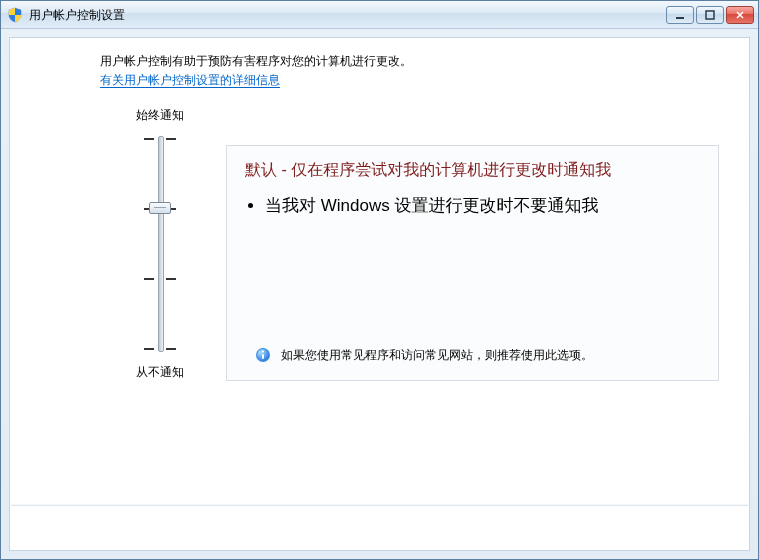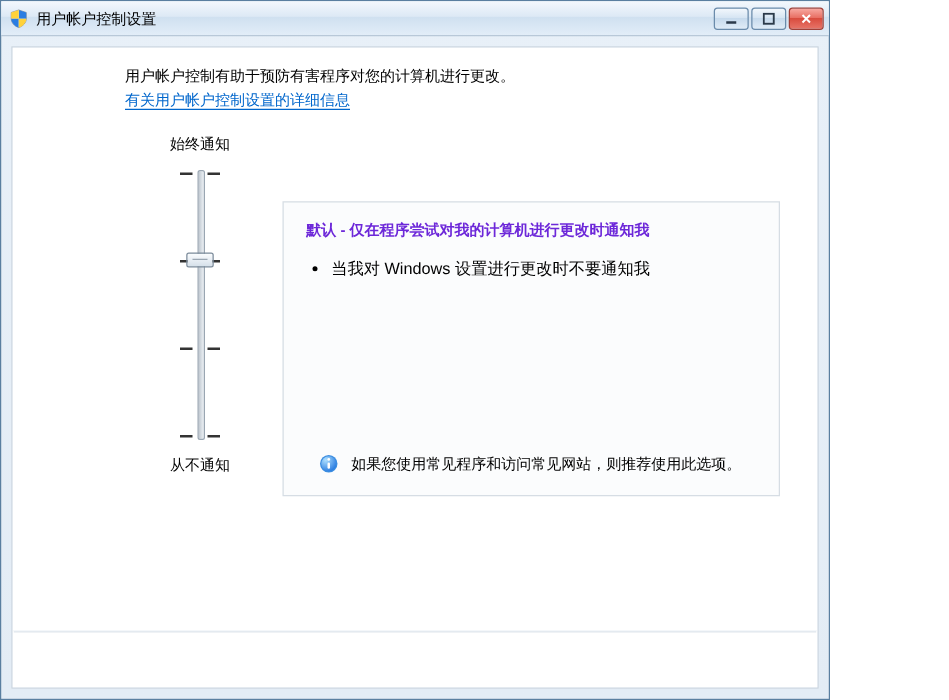--- a/index.html
+++ b/index.html
@@ -6,21 +6,21 @@
     margin: 0;
     padding: 0;
     width: 759px;
     height: 560px;
     font-family: "Microsoft YaHei", "Segoe UI", Tahoma, sans-serif;
     font-size: 12px;
     background: #fff;
     overflow: hidden;
   }
   .window {
-    width: 664px;
+    width: 759px;
     height: 560px;
     box-sizing: border-box;
     border: 1px solid #5a7fa0;
     background: linear-gradient(to bottom, #e8f0f8 0, #e3ecf5 100%);
     position: relative;
   }
   .titlebar {
     height: 28px;
     background: linear-gradient(to bottom, #f3f8fd 0%, #dde9f5 45%, #cfe0f0 46%, #e2edf8 100%);
     border-bottom: 1px solid #b8c8d8;
@@ -111,21 +111,21 @@
     flex: 0 0 auto;
     text-align: center;
   }
   .slider-label {
     font-size: 12px;
     color: #000;
     margin-bottom: 8px;
   }
   .slider-label.bottom {
     margin-top: 8px;
-    margin-bottom: 16px;
+    margin-bottom: 0;
   }
   .slider {
     position: relative;
     width: 40px;
     height: 224px;
     margin: 0 auto;
   }
   .slider .track {
     position: absolute;
     left: 50%;
@@ -171,31 +171,31 @@
     flex: 1 1 auto;
     margin-left: 6px;
     border: 1px solid #d6dde4;
     background: #fbfcfd;
     min-height: 236px;
     padding: 14px 18px 14px 18px;
     box-sizing: border-box;
     position: relative;
   }
   .info-title {
-    font-size: 12px;
-    font-weight: bold;
-    color: #6d28d9;
+    font-size: 16px;
+    font-weight: normal;
+    color: #7f1d1d;
     margin: 0 0 12px 0;
   }
   ul.bullets {
     margin: 0 0 0 20px;
     padding: 0;
   }
   ul.bullets li {
-    font-size: 13px;
+    font-size: 17px;
     color: #000;
     margin-bottom: 6px;
     line-height: 1.5;
   }
   .reco {
     position: absolute;
     left: 28px;
     right: 18px;
     bottom: 16px;
     display: flex;

